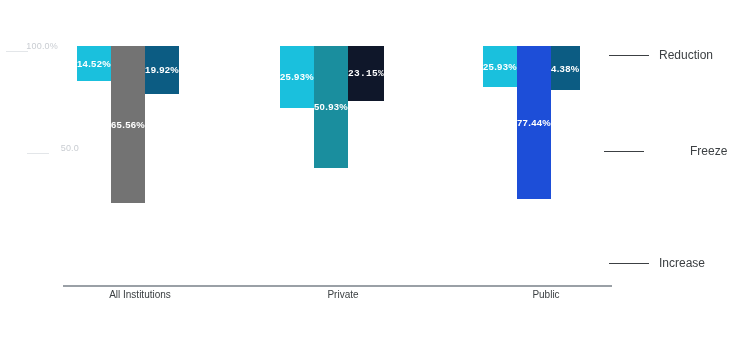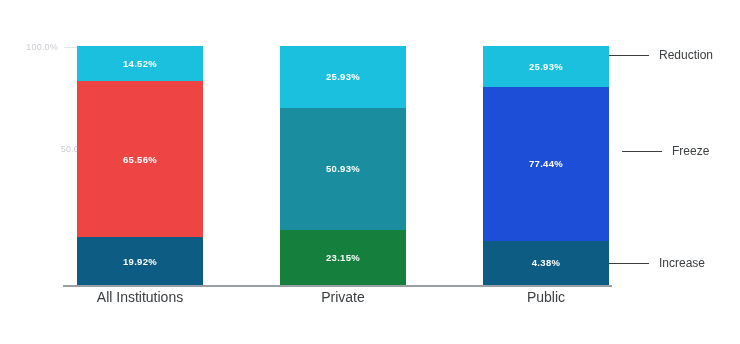--- a/index.html
+++ b/index.html
@@ -11,22 +11,23 @@
   }
   #chart-root{
     position:relative;
     width:740px;height:344px;
   }
 
   
   .y-tick{
     position:absolute;
     display:flex;
-    align-items:center;
+    align-items:flex-start;
     height:12px;
+    flex-direction:column;
   }
   .y-tick-label{
     font-size:9px;
     color:#c9cdd2;
     letter-spacing:.2px;
     text-align:right;
     width:58px;
     white-space:nowrap;
   }
   .y-tick-line{
@@ -37,21 +38,21 @@
 
   
   .plot{
     position:absolute;
     left:0;top:0;
     width:740px;height:344px;
   }
   .bar{
     position:absolute;
     display:flex;
-    flex-direction:column;
+    flex-direction:row;
   }
   .seg{
     position:relative;
     display:flex;
     align-items:center;
     justify-content:center;
     box-sizing:border-box;
   }
   .seg-label{
     font-size:9.5px;
@@ -69,21 +70,21 @@
     background:#9aa0a6;
     left:63px;
     right:128px;
     top:285px;
   }
 
   
   .x-label{
     position:absolute;
     top:289px;
-    font-size:14px;
+    font-size:10px;
     color:#3c4043;
     text-align:center;
     white-space:nowrap;
   }
 
   
   .callout{
     position:absolute;
     display:flex;
     align-items:center;
@@ -113,36 +114,36 @@
     <div class="y-tick-label">50.0</div>
     <div class="y-tick-line"></div>
   </div>
 
   <div class="plot">
 
     <div class="bar" style="left:77px;top:46px;width:126px;height:239px;">
       <div class="seg" style="height:14.52%;background:#1ac0dd;">
         <span class="seg-label">14.52%</span>
       </div>
-      <div class="seg" style="height:65.56%;background:#ef4444;text-align:right;">
+      <div class="seg" style="height:65.56%;background:#737373;text-align:right;">
         <span class="seg-label">65.56%</span>
       </div>
       <div class="seg" style="height:19.92%;background:#0c5c83;">
         <span class="seg-label">19.92%</span>
       </div>
     </div>
 
     <div class="bar" style="left:280px;top:46px;width:126px;height:239px;">
       <div class="seg" style="height:25.93%;background:#1ac0dd;">
         <span class="seg-label">25.93%</span>
       </div>
       <div class="seg" style="height:50.93%;background:#1a8e9e;">
         <span class="seg-label">50.93%</span>
       </div>
-      <div class="seg" style="height:23.15%;background:#15803d;">
+      <div class="seg" style="height:23.15%;background:#0f172a;font-family:Liberation Mono, monospace;">
         <span class="seg-label">23.15%</span>
       </div>
     </div>
 
     <div class="bar" style="left:483px;top:46px;width:126px;height:239px;">
       <div class="seg" style="height:17.2%;background:#1ac0dd;">
         <span class="seg-label">25.93%</span>
       </div>
       <div class="seg" style="height:64.2%;background:#1d4ed8;">
         <span class="seg-label">77.44%</span>
@@ -158,21 +159,21 @@
 
   <div class="x-label" style="left:77px;width:126px;">All Institutions</div>
   <div class="x-label" style="left:280px;width:126px;">Private</div>
   <div class="x-label" style="left:483px;width:126px;">Public</div>
 
   <div class="callout" style="left:609px;top:49px;">
     <div class="callout-line"></div>
     <div class="callout-label">Reduction</div>
   </div>
 
-  <div class="callout" style="left:622px;top:145px;">
+  <div class="callout" style="left:604px;top:145px;gap:36px;">
     <div class="callout-line"></div>
     <div class="callout-label">Freeze</div>
   </div>
 
   <div class="callout" style="left:609px;top:257px;justify-content:center;">
     <div class="callout-line"></div>
     <div class="callout-label">Increase</div>
   </div>
 
 </div>

